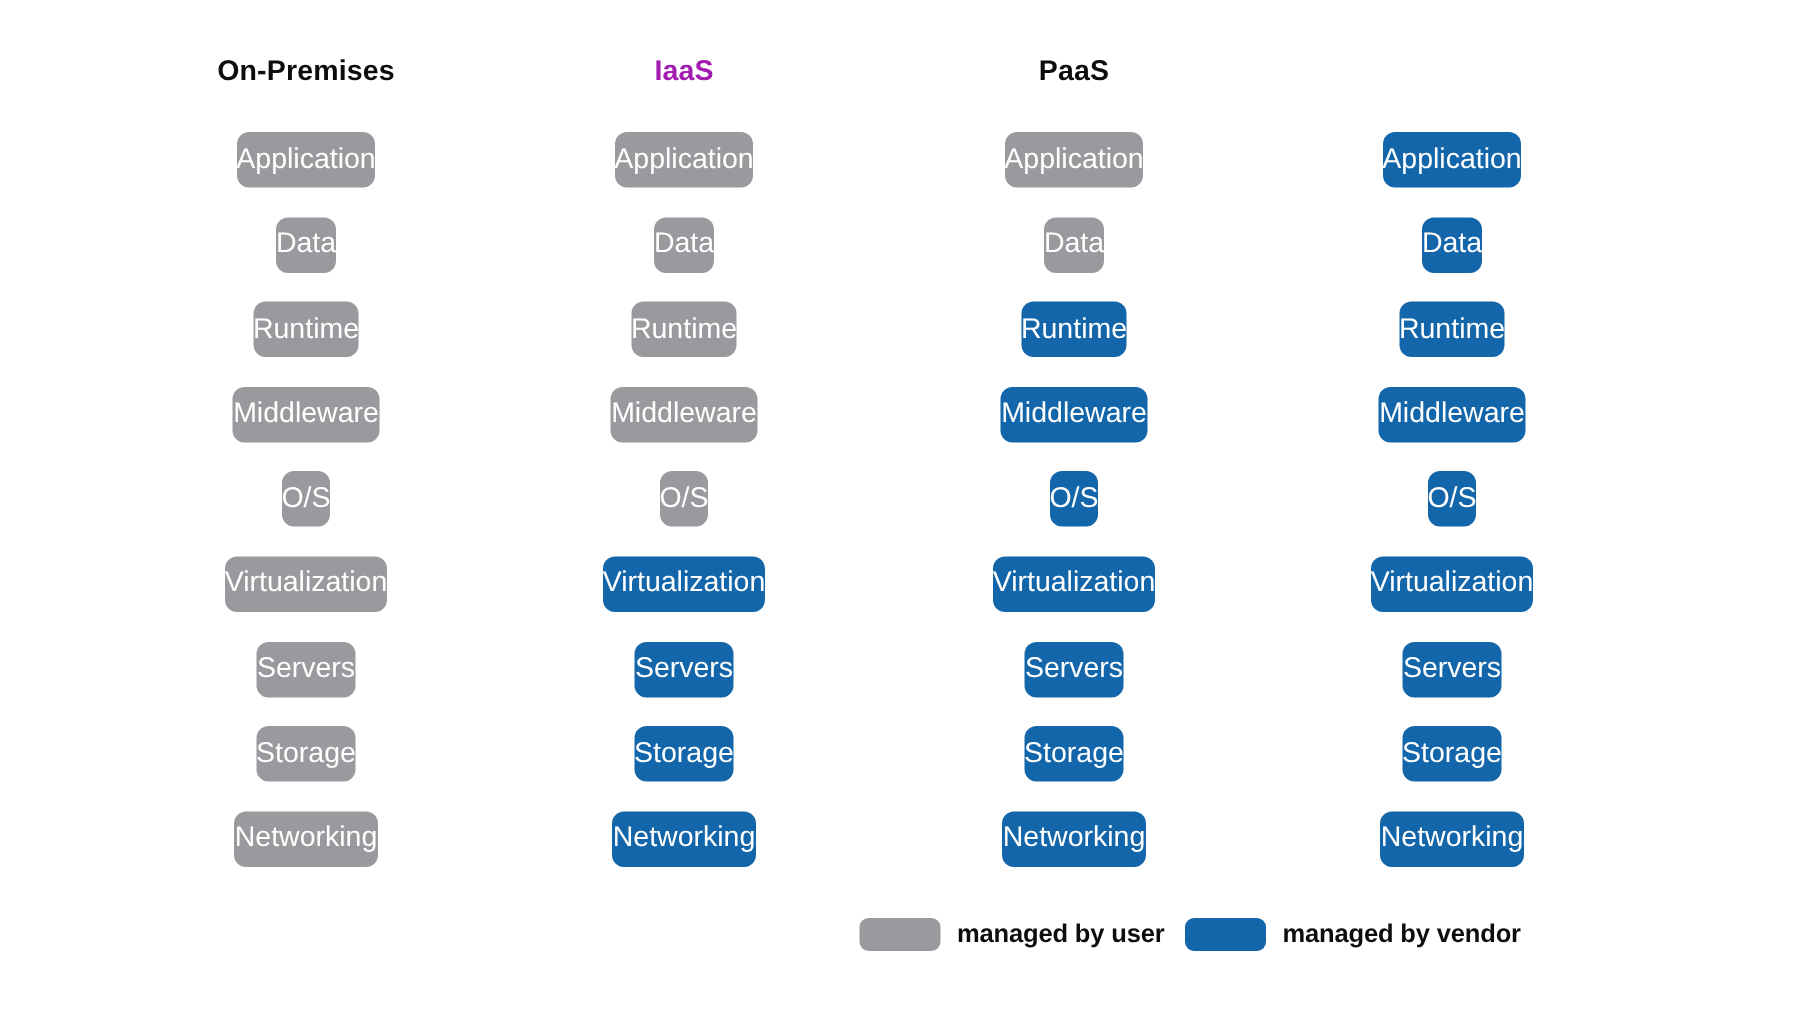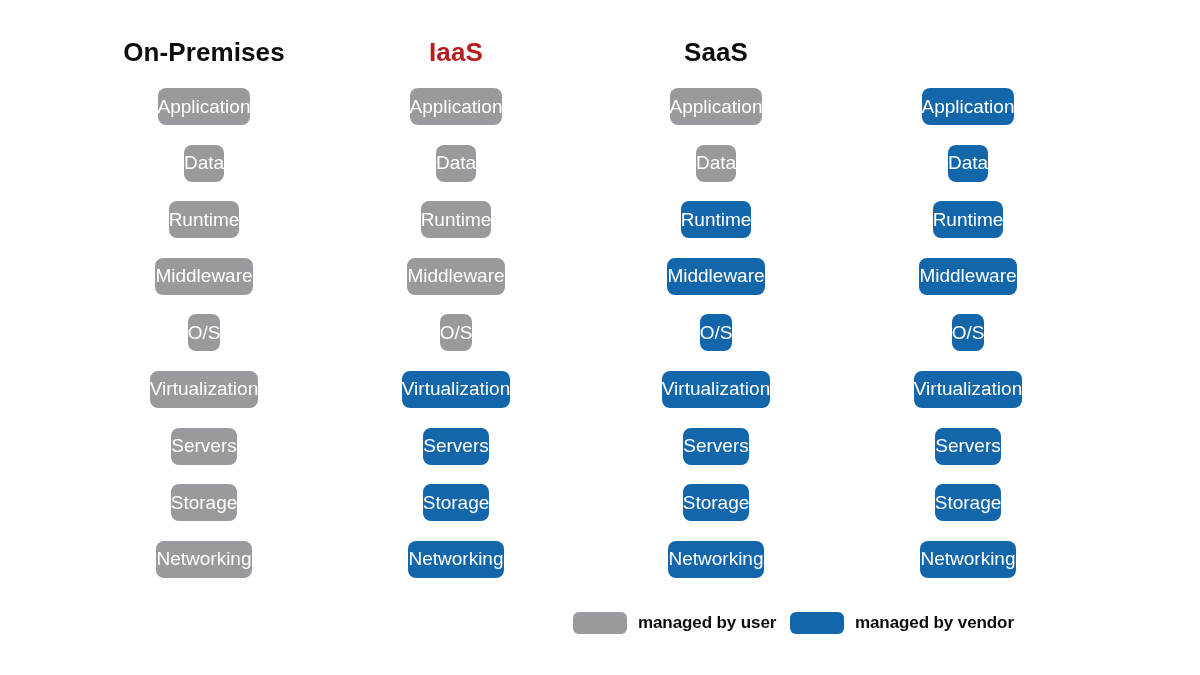--- a/index.html
+++ b/index.html
@@ -24,21 +24,21 @@
   .column:nth-child(1) { left: 114px; }
   .column:nth-child(2) { left: 366px; }
   .column:nth-child(3) { left: 626px; }
   .column:nth-child(4) { left: 878px; }
   .column-header {
     position: absolute;
     top: 37px;
     left: -30px;
     width: 240px;
     text-align: center;
-    font-size: 26px;
+    font-size: 19px;
     font-weight: 700;
     color: #0d0d0f;
     letter-spacing: 0.1px;
   }
   .boxes {
     position: absolute;
     top: 88px;
     left: 0;
     width: 180px;
     display: flex;
@@ -99,35 +99,35 @@
           <div class="layer-box" style="background: rgb(154, 154, 158); color: rgb(255, 255, 255);">Runtime</div>
           <div class="layer-box" style="background: rgb(154, 154, 158); color: rgb(255, 255, 255);">Middleware</div>
           <div class="layer-box" style="background: rgb(154, 154, 158); color: rgb(255, 255, 255);">O/S</div>
           <div class="layer-box" style="background: rgb(154, 154, 158); color: rgb(255, 255, 255);">Virtualization</div>
           <div class="layer-box" style="background: rgb(154, 154, 158); color: rgb(255, 255, 255);">Servers</div>
           <div class="layer-box" style="background: rgb(154, 154, 158); color: rgb(255, 255, 255);">Storage</div>
           <div class="layer-box" style="background: rgb(154, 154, 158); color: rgb(255, 255, 255);">Networking</div>
         </div>
       </div>
       <div class="column">
-        <div class="column-header" style="color: #b91c1c;">IaaS</div>
+        <div class="column-header" style="color: #a21caf;">IaaS</div>
         <div class="boxes">
           <div class="layer-box" style="background: rgb(154, 154, 158); color: rgb(255, 255, 255);">Application</div>
           <div class="layer-box" style="background: rgb(154, 154, 158); color: rgb(255, 255, 255);">Data</div>
           <div class="layer-box" style="background: rgb(154, 154, 158); color: rgb(255, 255, 255);">Runtime</div>
           <div class="layer-box" style="background: rgb(154, 154, 158); color: rgb(255, 255, 255);">Middleware</div>
           <div class="layer-box" style="background: rgb(154, 154, 158); color: rgb(255, 255, 255);">O/S</div>
           <div class="layer-box" style="background: rgb(19, 102, 169); color: rgb(255, 255, 255);">Virtualization</div>
           <div class="layer-box" style="background: rgb(19, 102, 169); color: rgb(255, 255, 255);">Servers</div>
           <div class="layer-box" style="background: rgb(19, 102, 169); color: rgb(255, 255, 255);">Storage</div>
           <div class="layer-box" style="background: rgb(19, 102, 169); color: rgb(255, 255, 255);">Networking</div>
         </div>
       </div>
       <div class="column">
-        <div class="column-header" style="color: rgb(13, 13, 15);">SaaS</div>
+        <div class="column-header" style="color: rgb(13, 13, 15);">PaaS</div>
         <div class="boxes">
           <div class="layer-box" style="background: rgb(154, 154, 158); color: rgb(255, 255, 255);">Application</div>
           <div class="layer-box" style="background: rgb(154, 154, 158); color: rgb(255, 255, 255);">Data</div>
           <div class="layer-box" style="background: rgb(19, 102, 169); color: rgb(255, 255, 255);">Runtime</div>
           <div class="layer-box" style="background: rgb(19, 102, 169); color: rgb(255, 255, 255);">Middleware</div>
           <div class="layer-box" style="background: rgb(19, 102, 169); color: rgb(255, 255, 255);">O/S</div>
           <div class="layer-box" style="background: rgb(19, 102, 169); color: rgb(255, 255, 255);">Virtualization</div>
           <div class="layer-box" style="background: rgb(19, 102, 169); color: rgb(255, 255, 255);">Servers</div>
           <div class="layer-box" style="background: rgb(19, 102, 169); color: rgb(255, 255, 255);">Storage</div>
           <div class="layer-box" style="background: rgb(19, 102, 169); color: rgb(255, 255, 255);">Networking</div>

